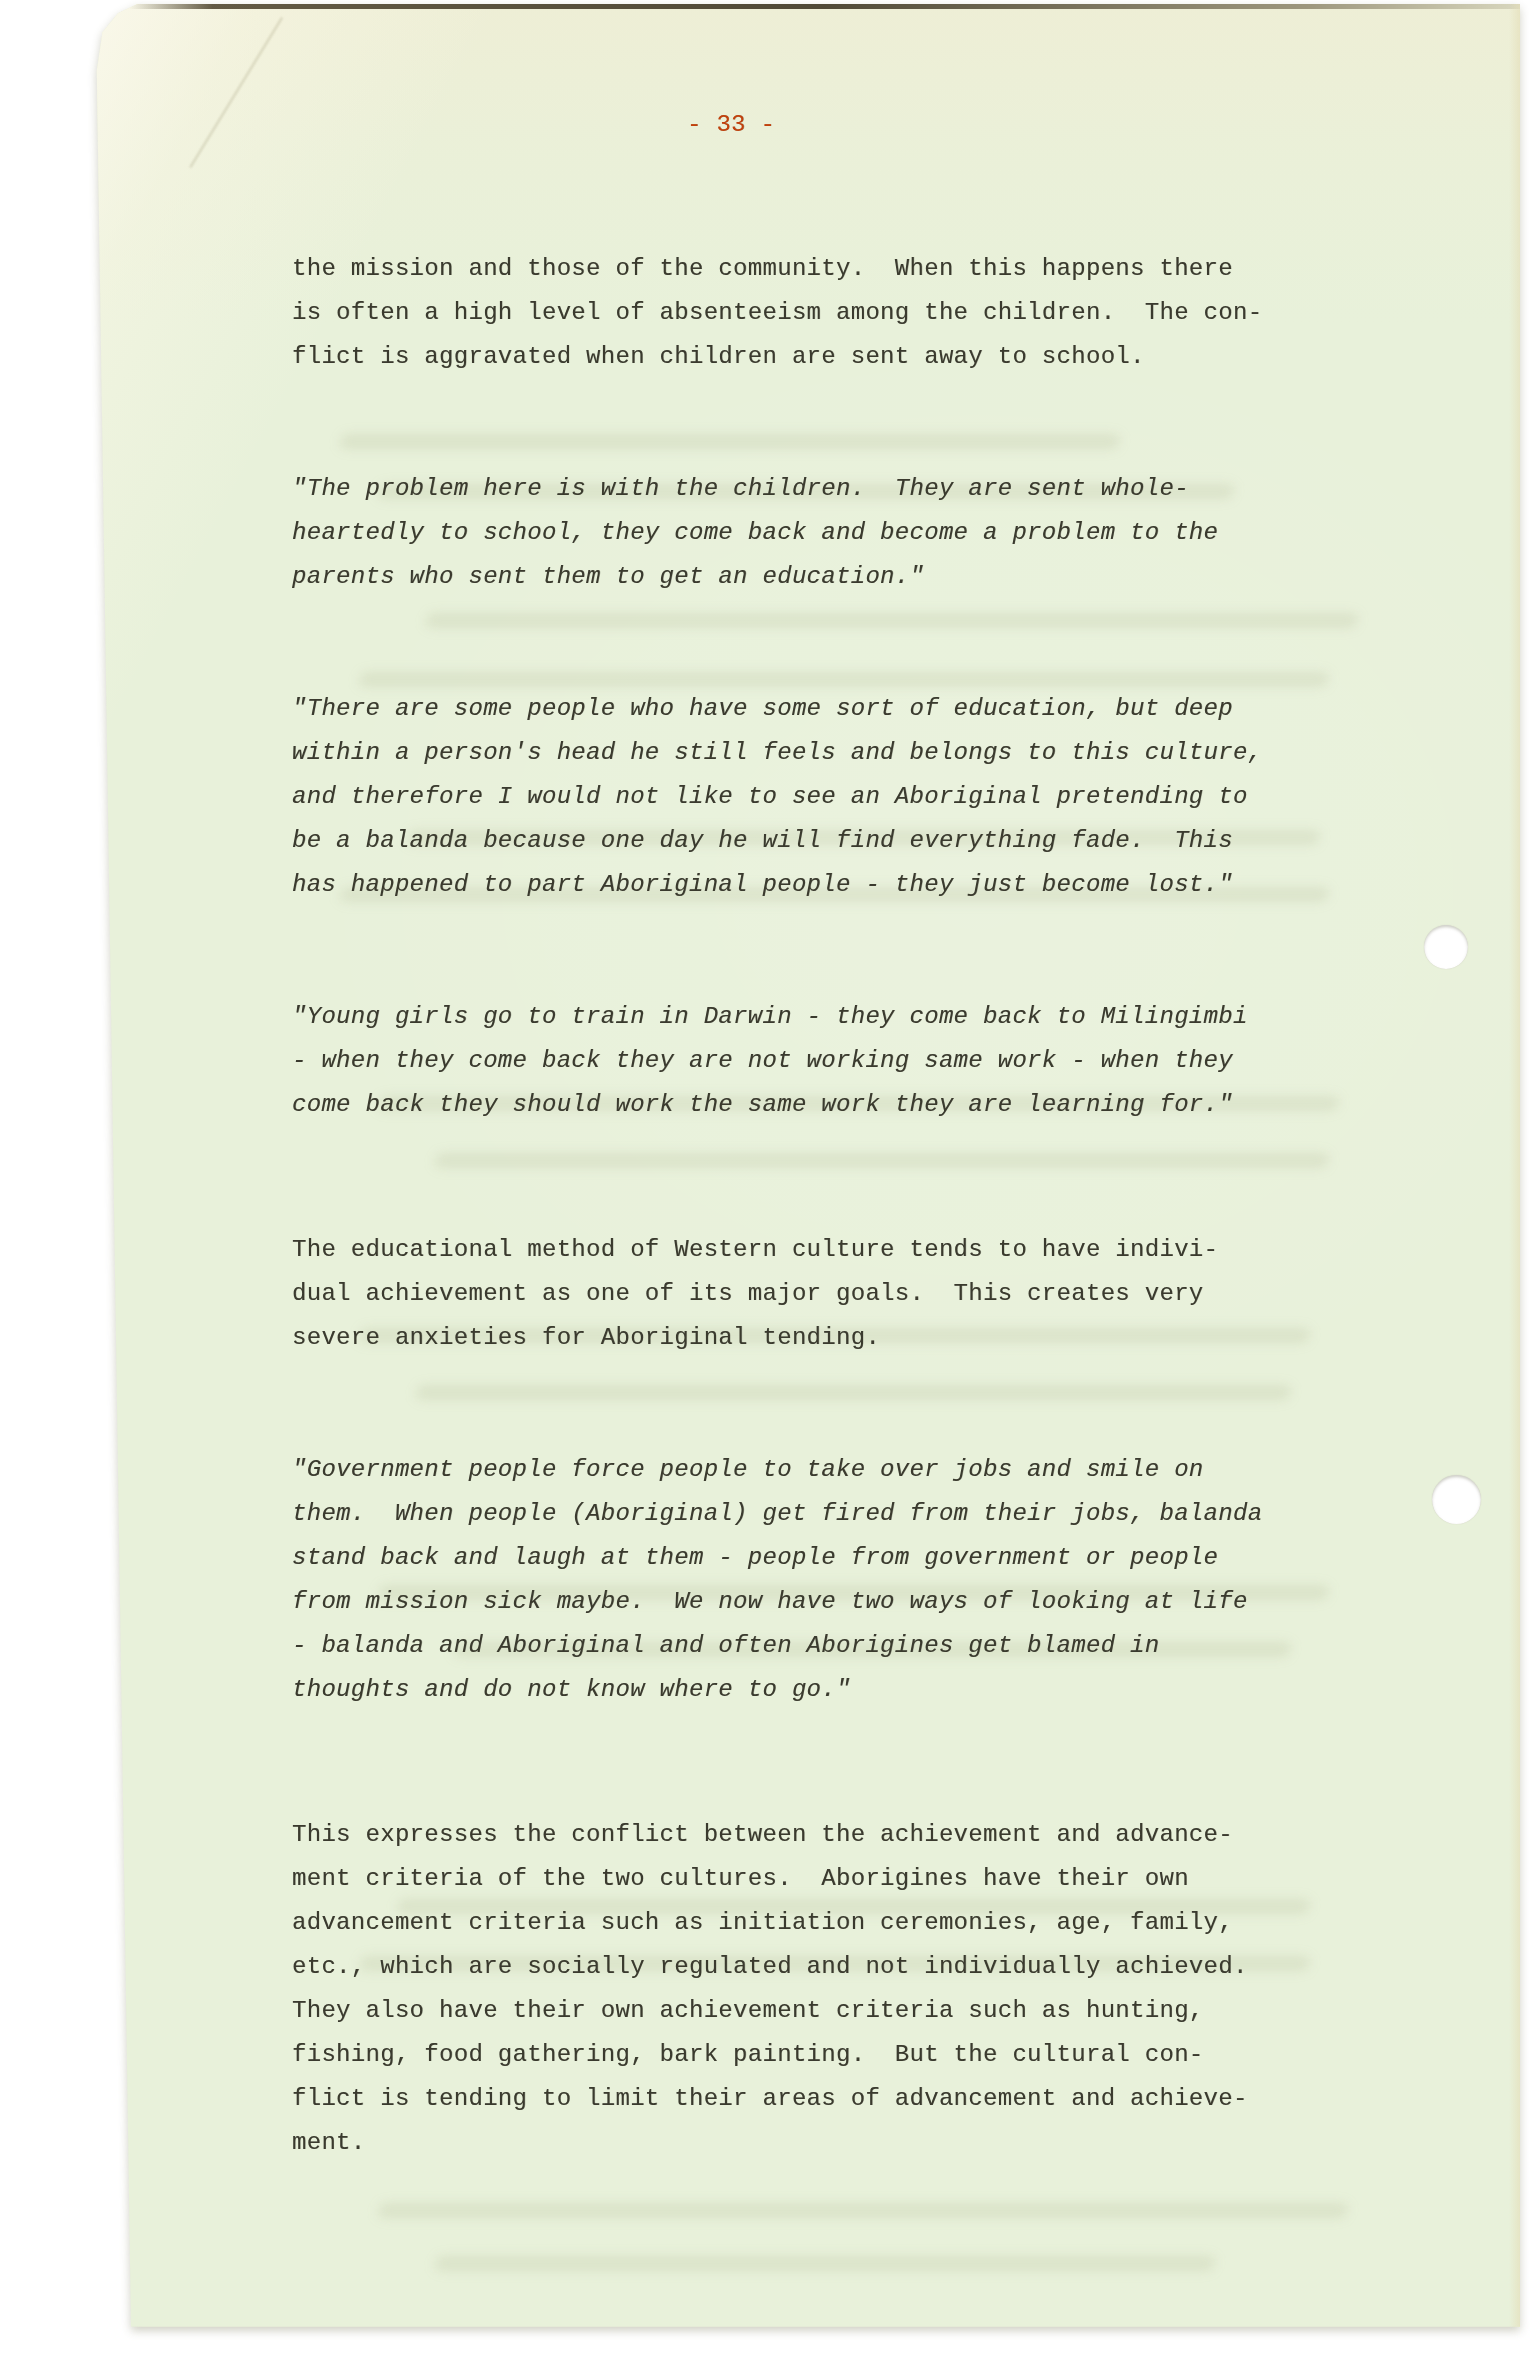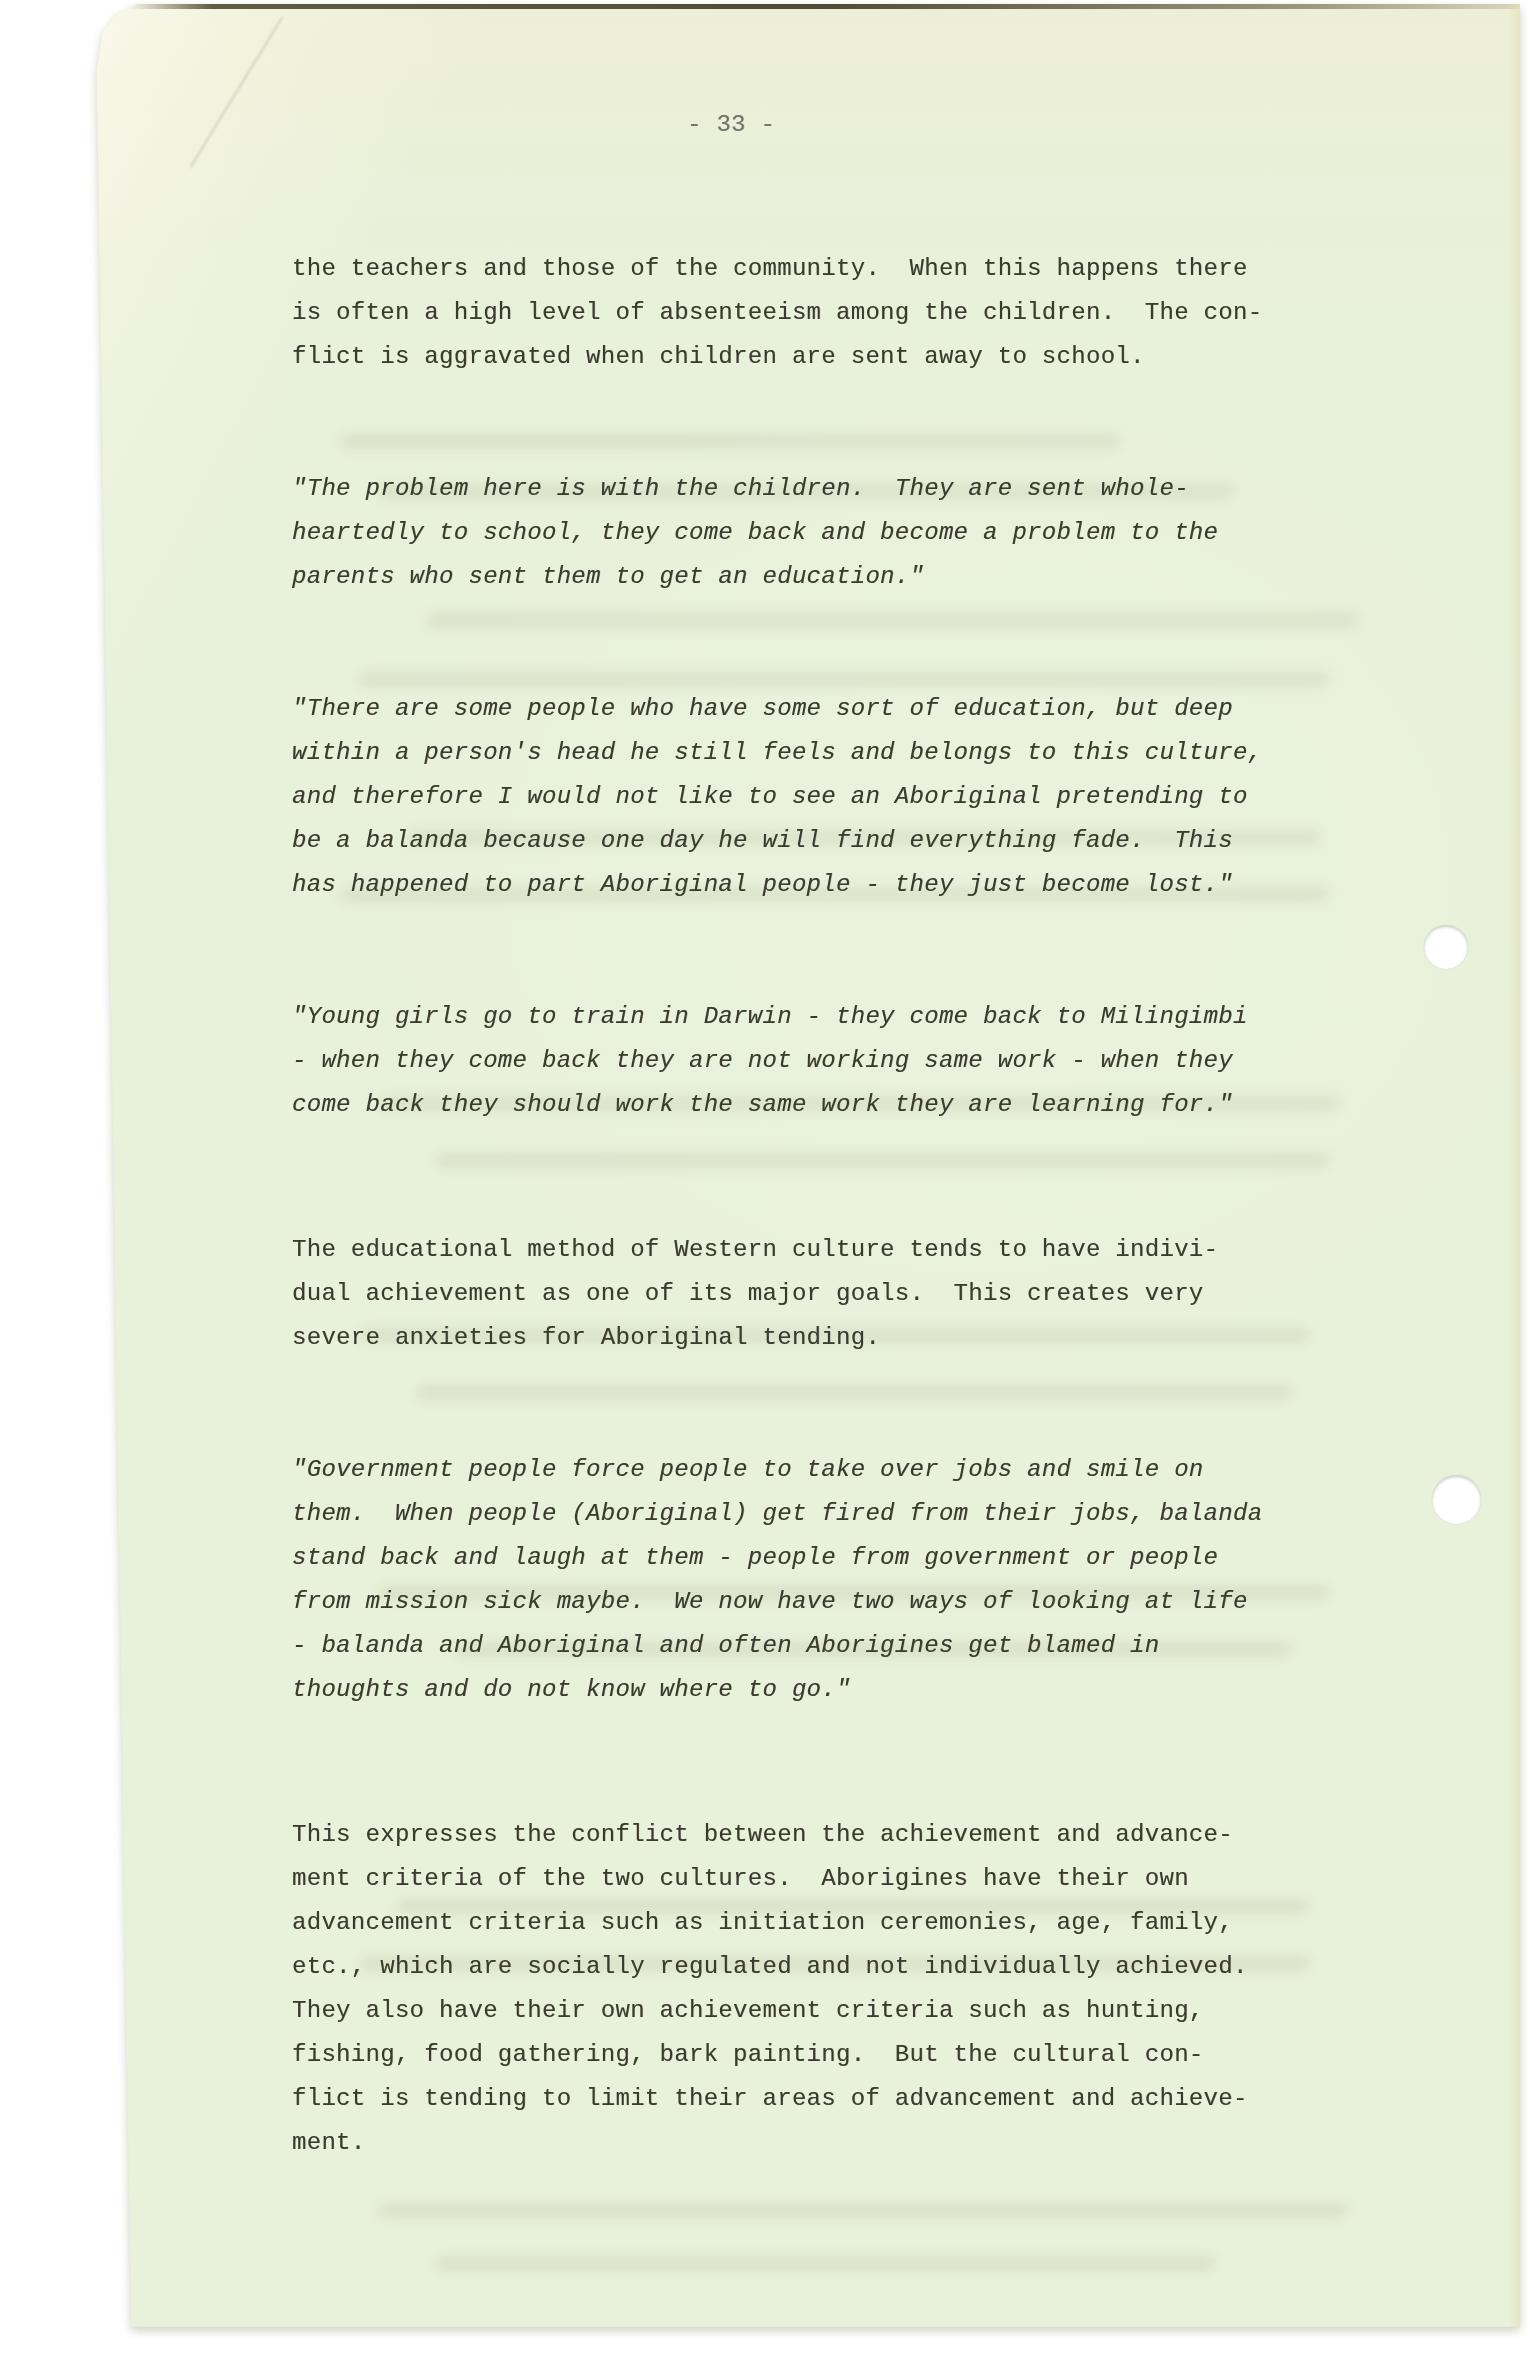--- a/index.html
+++ b/index.html
@@ -56,21 +56,21 @@
     font-size:24px;line-height:44px;letter-spacing:0.3px;
     color:#3a3a2e;white-space:pre-wrap;
     text-shadow:0.4px 0.3px 0 rgba(58,58,46,0.35);
   }
   .text-block p{margin:0;}
   .quote{font-style:italic;}
   .mt-xs{margin-top:5.7px !important;}
   .mt-sm{margin-top:13.3px !important;}
   .page-number{
     position:absolute;left:594px;top:107px;
-    font-size:24px;letter-spacing:0.3px;color:#737373;
+    font-size:24px;letter-spacing:0.3px;color:#c2410c;
     text-shadow:0.4px 0.3px 0 rgba(58,58,46,0.35);
   }
 </style>
 </head>
 <body>
 
 <div class="paper-wrap">
   <div class="paper">
 
     <div class="top-edge"></div>
@@ -92,21 +92,21 @@
     <div class="ghost" style="left:266px;top:1952px;width:951px"></div>
     <div class="ghost" style="left:285px;top:2199px;width:970px"></div>
     <div class="ghost" style="left:342px;top:2252px;width:780px"></div>
 
     <div class="hole hole-1"></div>
     <div class="hole hole-2"></div>
 
     <div class="page-number">- 33 -</div>
 
     <div class="text-block">
-      <p>the teachers and those of the community.  When this happens there
+      <p>the mission and those of the community.  When this happens there
 is often a high level of absenteeism among the children.  The con-
 flict is aggravated when children are sent away to school.</p>
       <p class="quote">"The problem here is with the children.  They are sent whole-
 heartedly to school, they come back and become a problem to the
 parents who sent them to get an education."</p>
       <p class="quote">"There are some people who have some sort of education, but deep
 within a person's head he still feels and belongs to this culture,
 and therefore I would not like to see an Aboriginal pretending to
 be a balanda because one day he will find everything fade.  This
 has happened to part Aboriginal people - they just become lost."</p>

